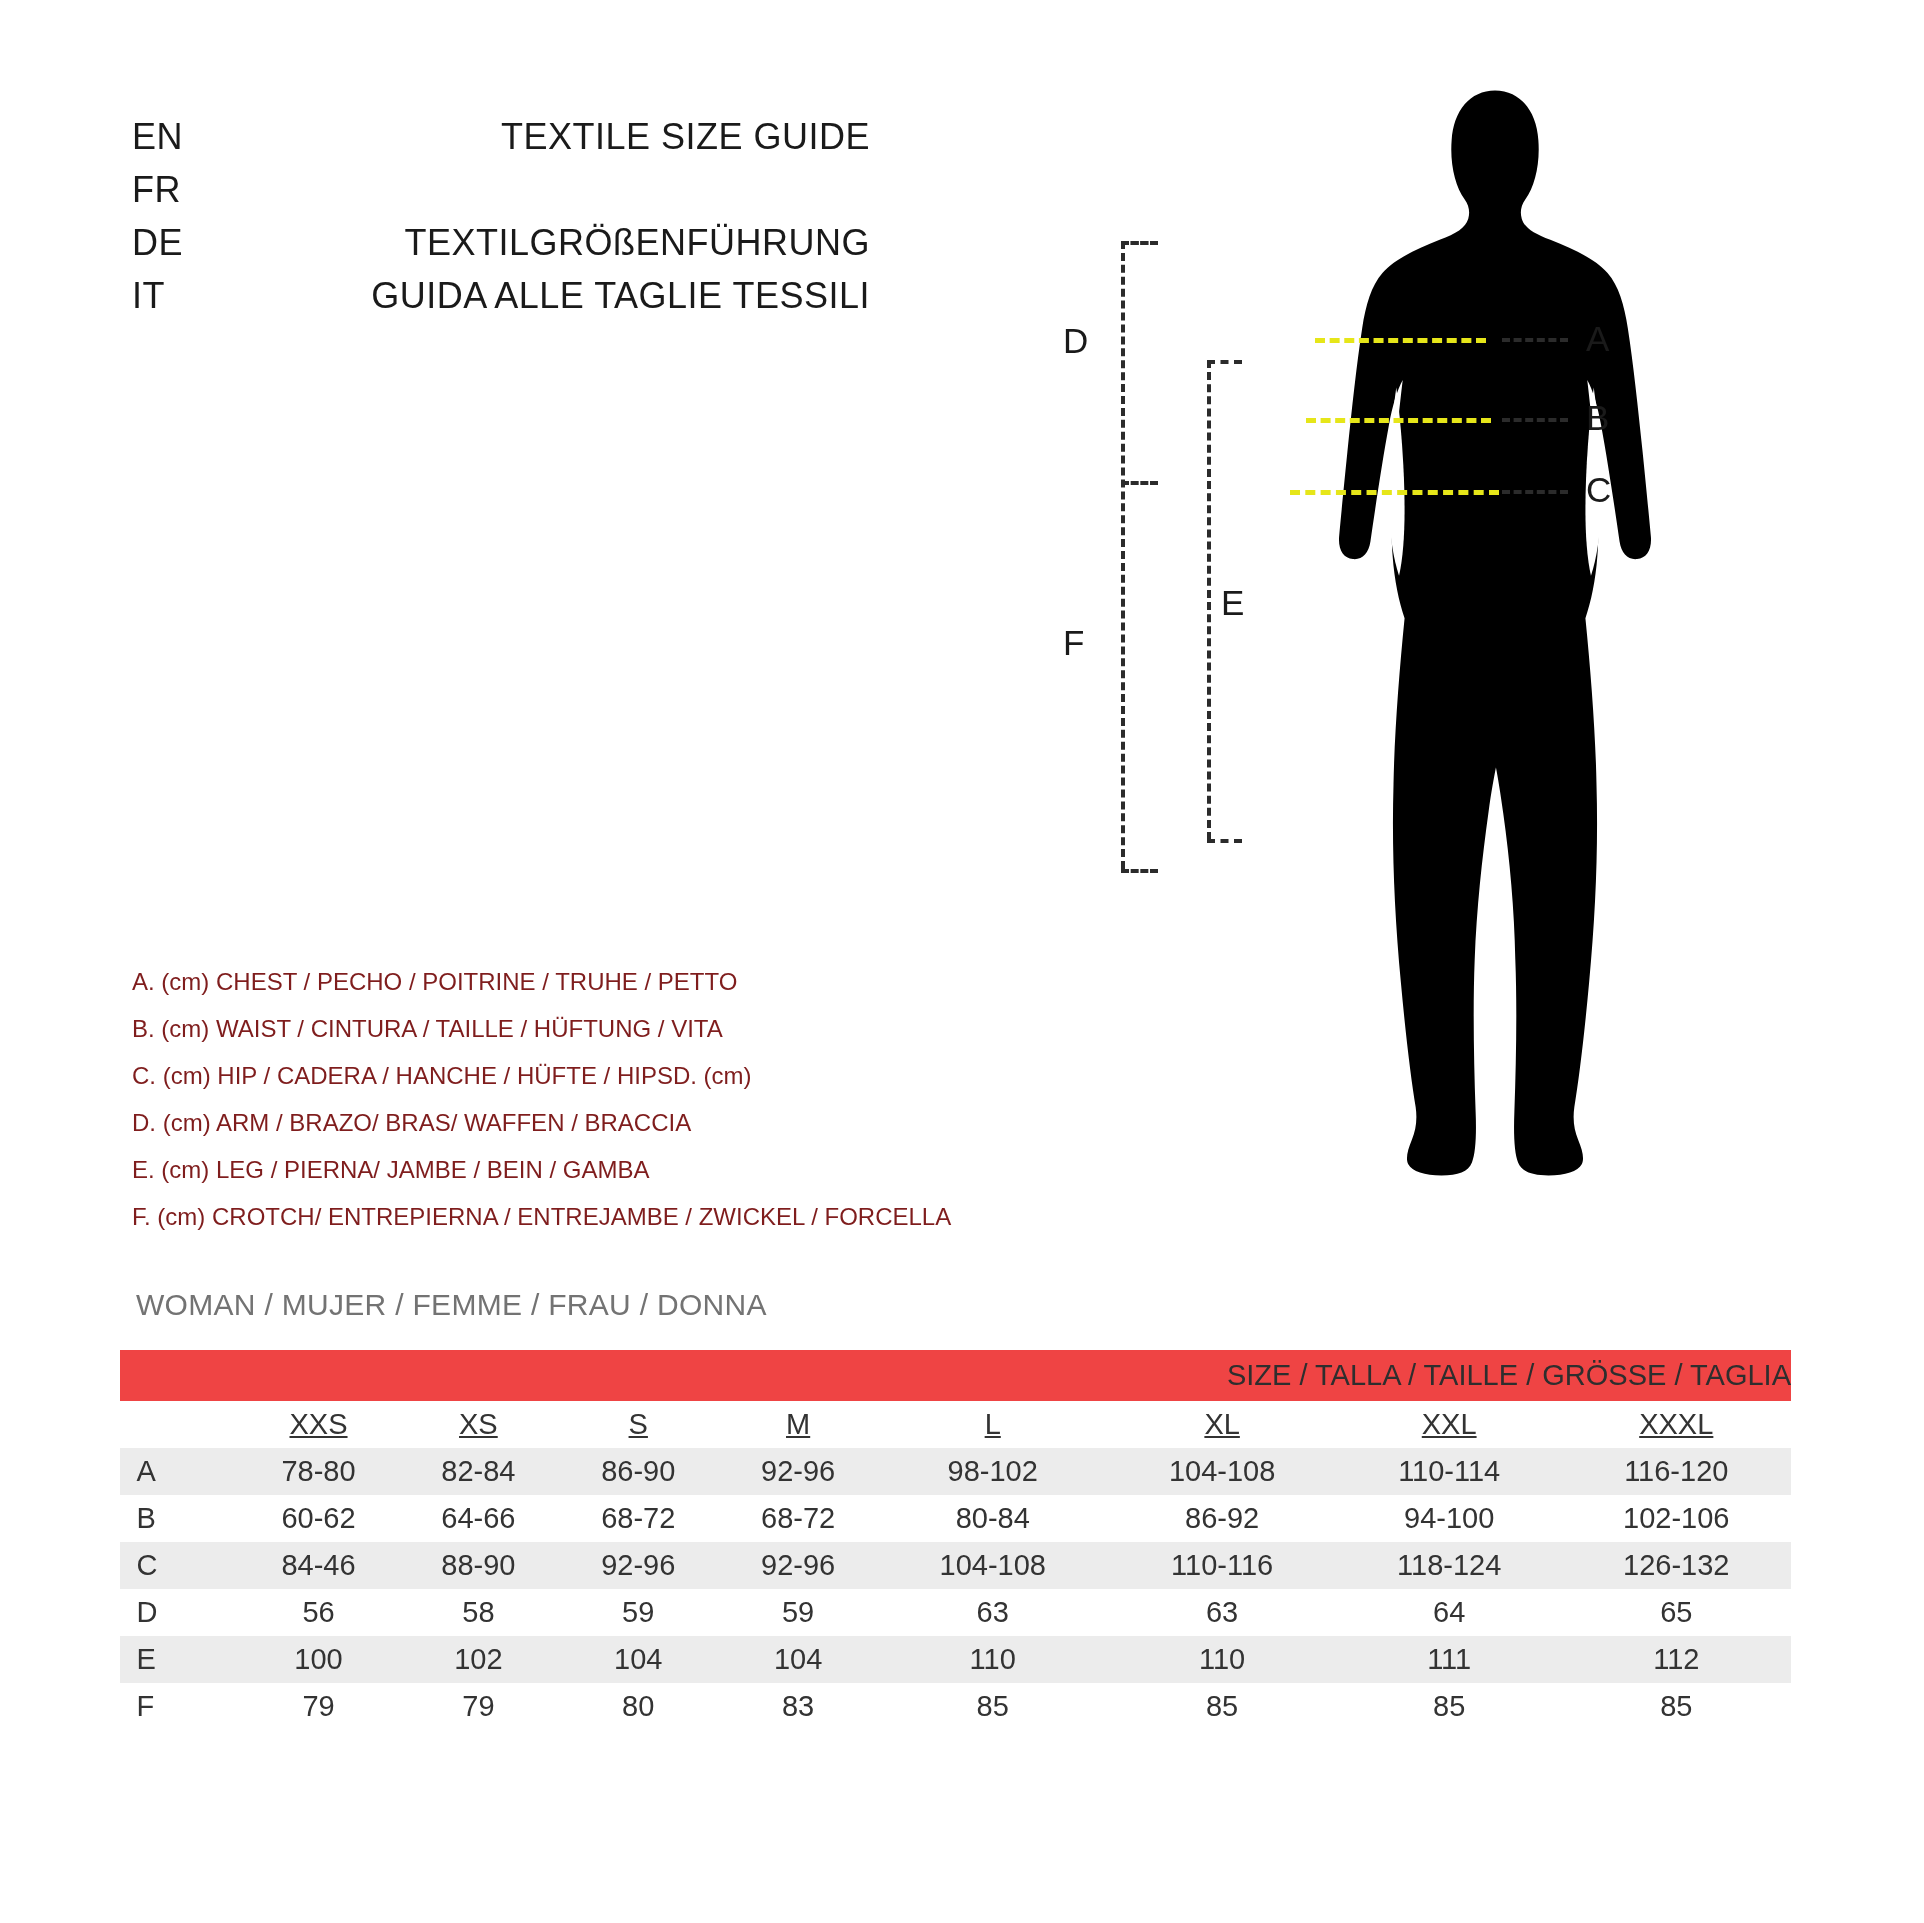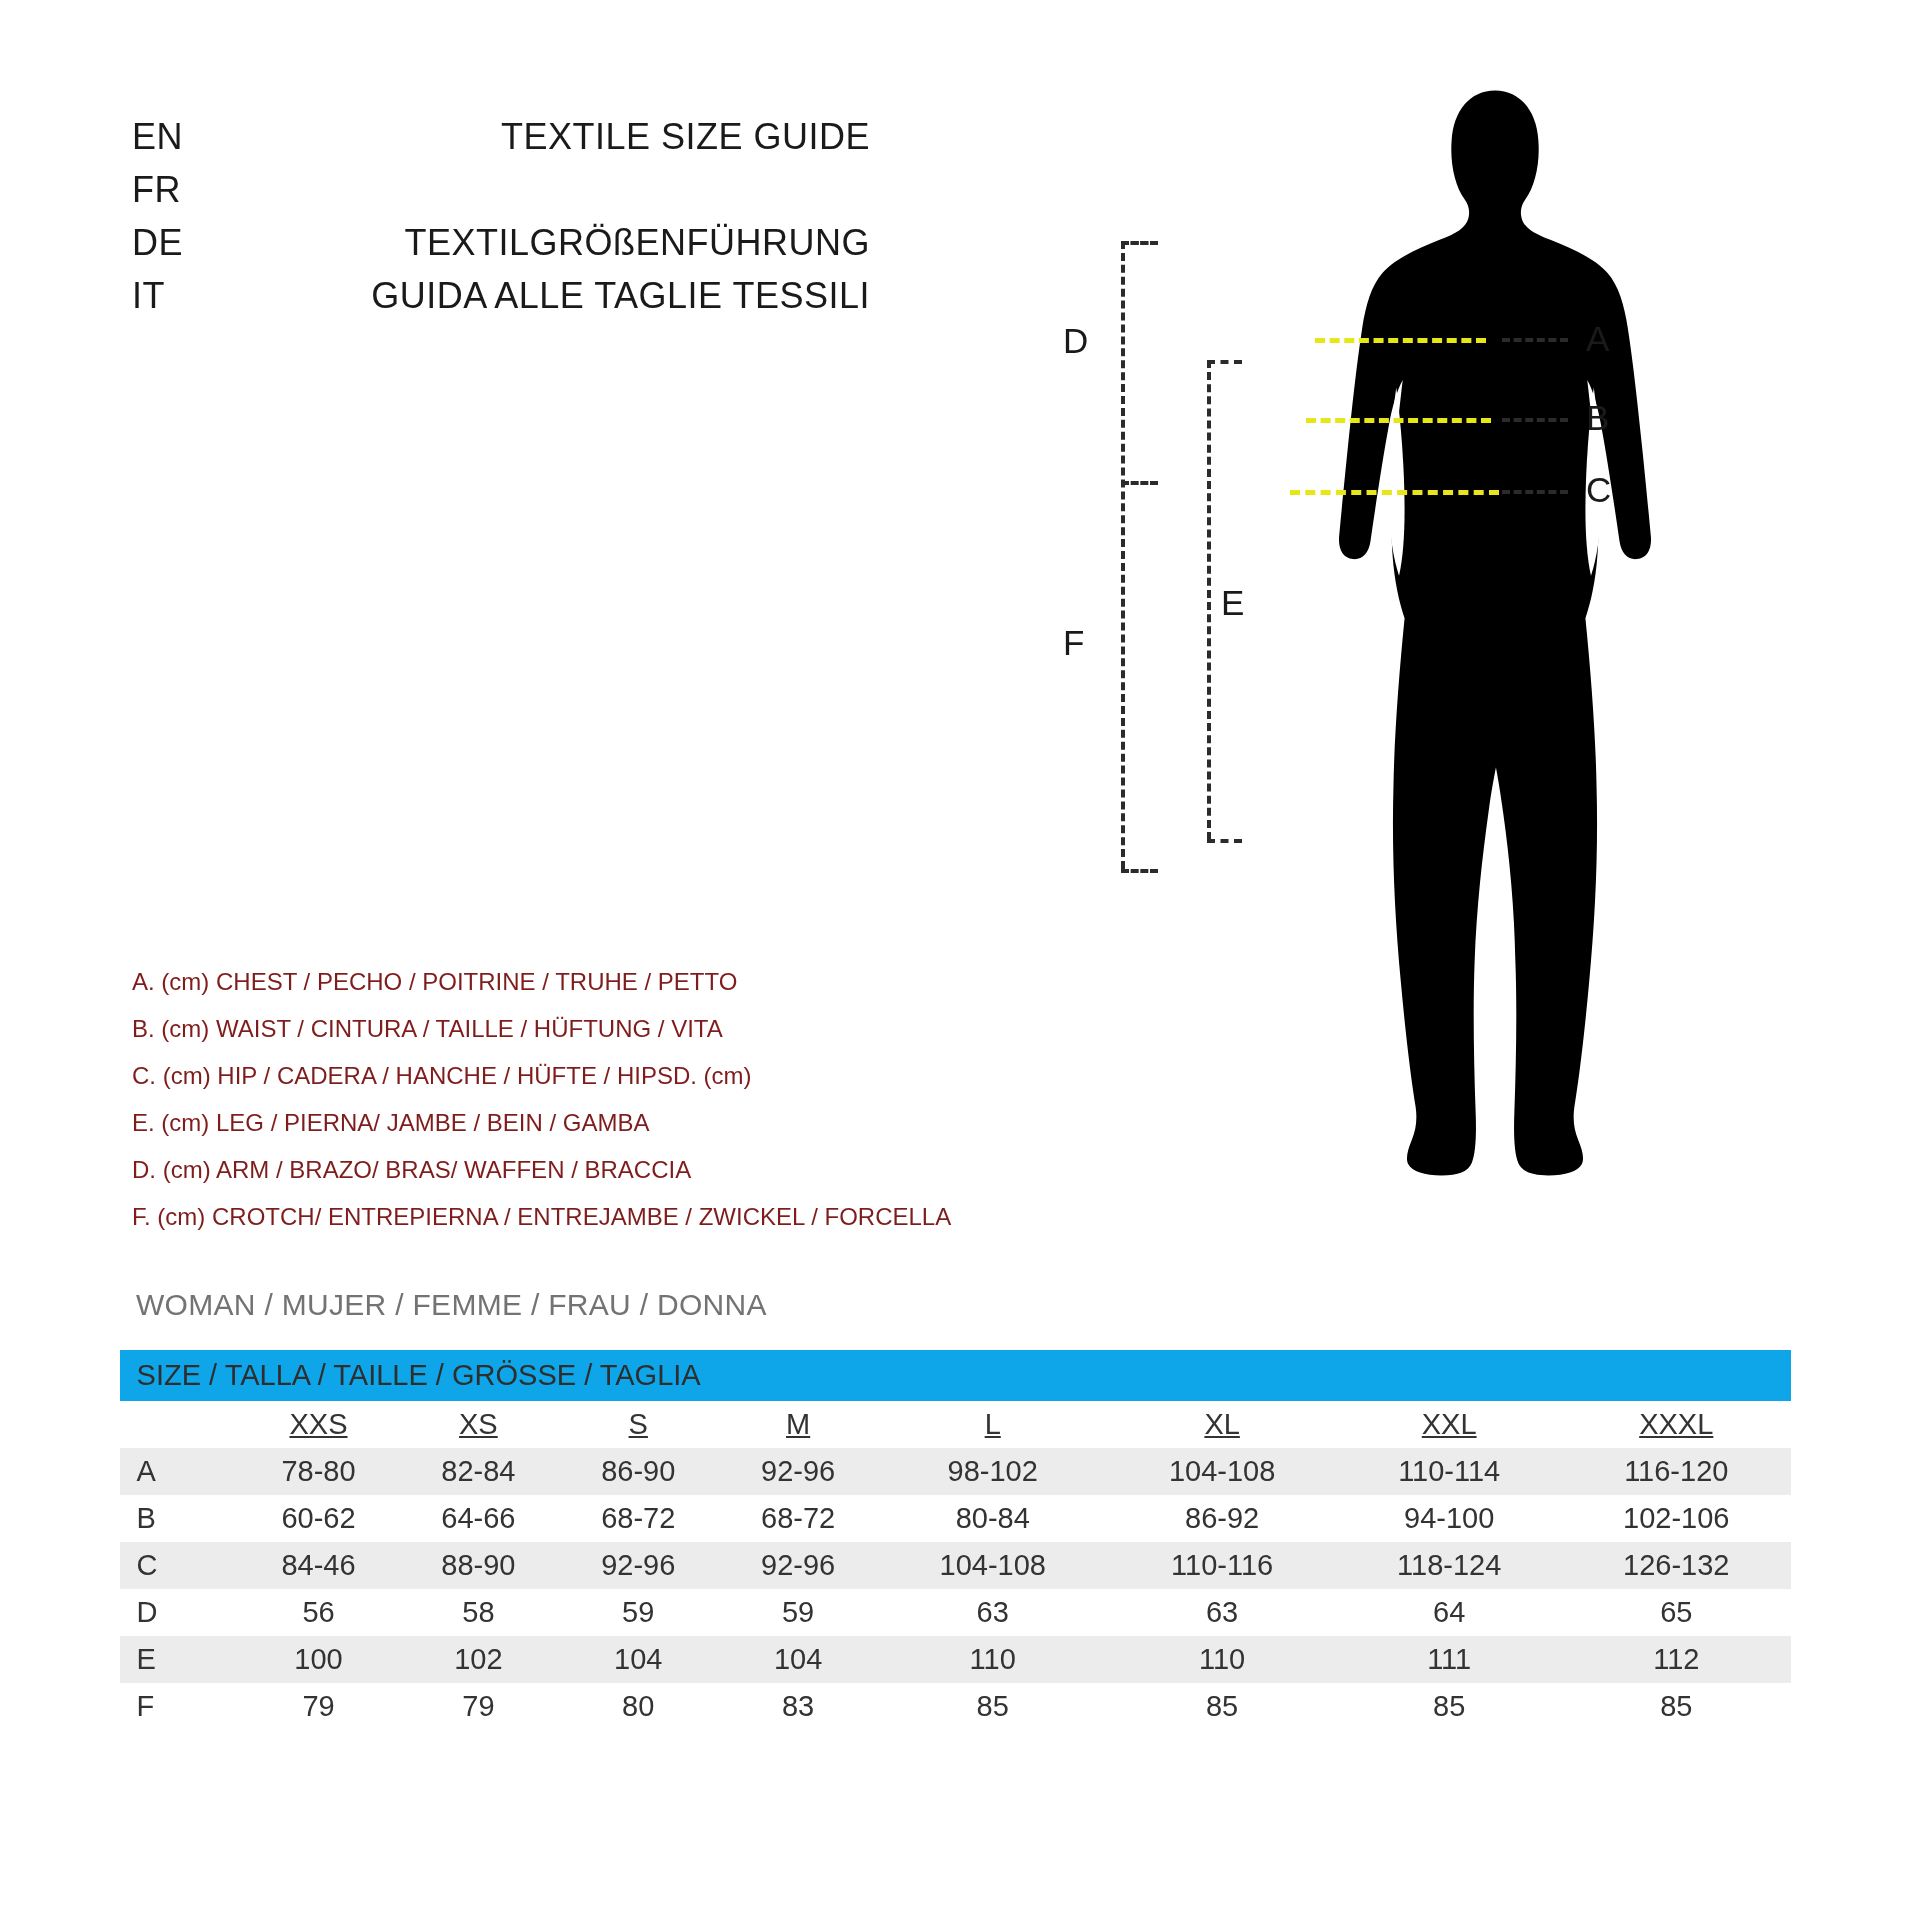--- a/index.html
+++ b/index.html
@@ -77,22 +77,22 @@
     color: #333333;
   }
   .size-table td, .size-table th {
     padding: 0;
     height: 47px;
     font-weight: normal;
     text-align: center;
     vertical-align: middle;
   }
   .size-table .hdr-band td {
-    background: #0ea5e9;
-    text-align: left;
+    background: #ef4444;
+    text-align: right;
     padding-left: 16.6px;
     height: 51px;
     font-size: 29px;
     color: #2e2e2e;
   }
   .size-table tr.shade td { background: #ececec; }
   .size-table tr.plain td { background: #ffffff; }
   .size-table .col-label {
     width: 102px;
     text-align: left;
@@ -270,22 +270,22 @@
   <div class="vbracket" style="left:118px; top:305px; height:480px;"></div>
   <div class="vtick" style="left:118px; top:305px; width:35px;"></div>
   <div class="vtick" style="left:118px; top:784px; width:35px;"></div>
   <div class="vlabel" style="left:132px; top:528px;">E</div>
 </div>
 
 <div class="legend">
   <div class="legend-row">A. (cm) CHEST / PECHO / POITRINE / TRUHE / PETTO</div>
   <div class="legend-row">B. (cm) WAIST / CINTURA / TAILLE / HÜFTUNG / VITA</div>
   <div class="legend-row">C. (cm) HIP / CADERA / HANCHE / HÜFTE / HIPSD. (cm)</div>
+  <div class="legend-row">D. (cm) ARM / BRAZO/ BRAS/ WAFFEN / BRACCIA</div>
   <div class="legend-row">E. (cm) LEG / PIERNA/ JAMBE / BEIN / GAMBA</div>
-  <div class="legend-row">D. (cm) ARM / BRAZO/ BRAS/ WAFFEN / BRACCIA</div>
   <div class="legend-row">F. (cm) CROTCH/ ENTREPIERNA / ENTREJAMBE / ZWICKEL / FORCELLA</div>
 </div>
 
 <div class="section-caption">WOMAN / MUJER / FEMME / FRAU / DONNA</div>
 
 <table class="size-table">
   <tbody>
     <tr class="hdr-band">
       <td colspan="9">SIZE / TALLA / TAILLE / GRÖSSE / TAGLIA</td>
     </tr>

